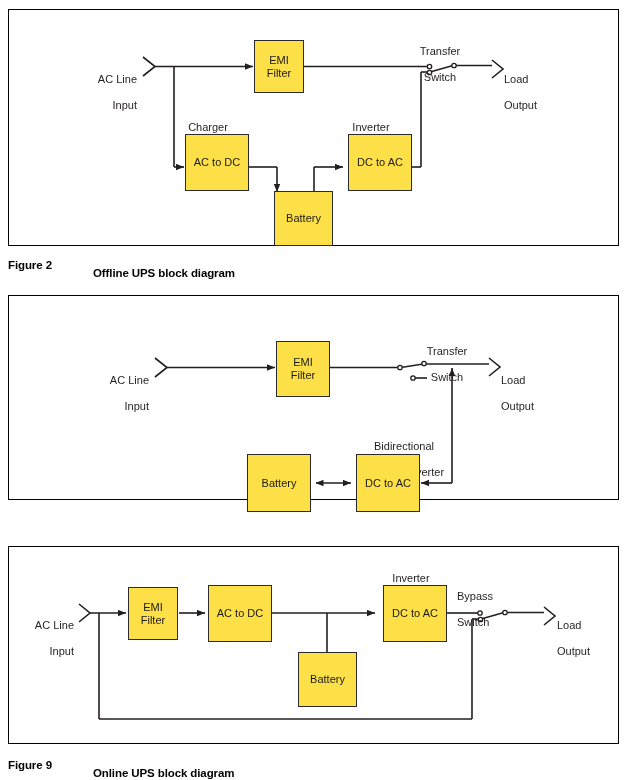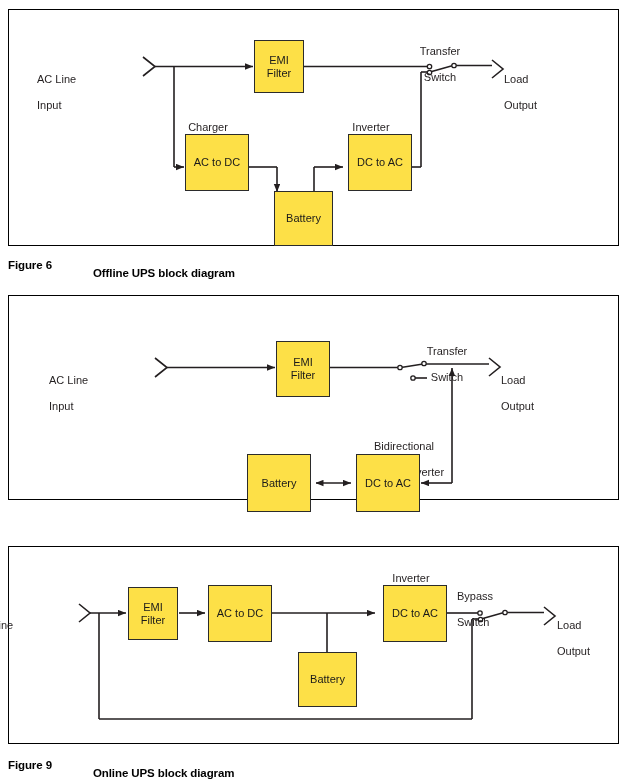--- a/index.html
+++ b/index.html
@@ -46,21 +46,21 @@
     text-align:center;
   }
   .lbl{
     position:absolute;
     font-size:11px;
     line-height:13px;
     color:#231f20;
     text-align:center;
     white-space:pre-line;
   }
-  .lbl.left{text-align:left;}
+  .lbl.left{text-align:right;}
 </style>
 </head>
 <body>
 
 <div class="page">
 
   <div class="figure-frame" style="left:8px;top:9px;width:611px;height:237px;">
 
     <svg width="611" height="237">
       <defs>
@@ -135,21 +135,21 @@
     <div class="blk" style="left:265px;top:181px;width:59px;height:55px;">
       <div>Battery</div>
     </div>
 
     <div class="blk" style="left:339px;top:124px;width:64px;height:57px;">
       <div>DC to AC</div>
     </div>
   </div>
 
   <div class="caption" style="left:8px;top:259px;width:400px;height:16px;">
-    <span class="cap-num">Figure 6</span>
+    <span class="cap-num">Figure 2</span>
     <span class="cap-txt">Offline UPS block diagram</span>
   </div>
 
   <div class="figure-frame" style="left:8px;top:295px;width:611px;height:205px;">
 
     <svg width="611" height="205">
       <defs>
         <marker id="ah2" markerWidth="9" markerHeight="9" refX="8" refY="3.2" orient="auto" markerUnits="userSpaceOnUse">
           <path d="M0,0 L8,3.2 L0,6.4 z" fill="#231f20"></path>
         </marker>

